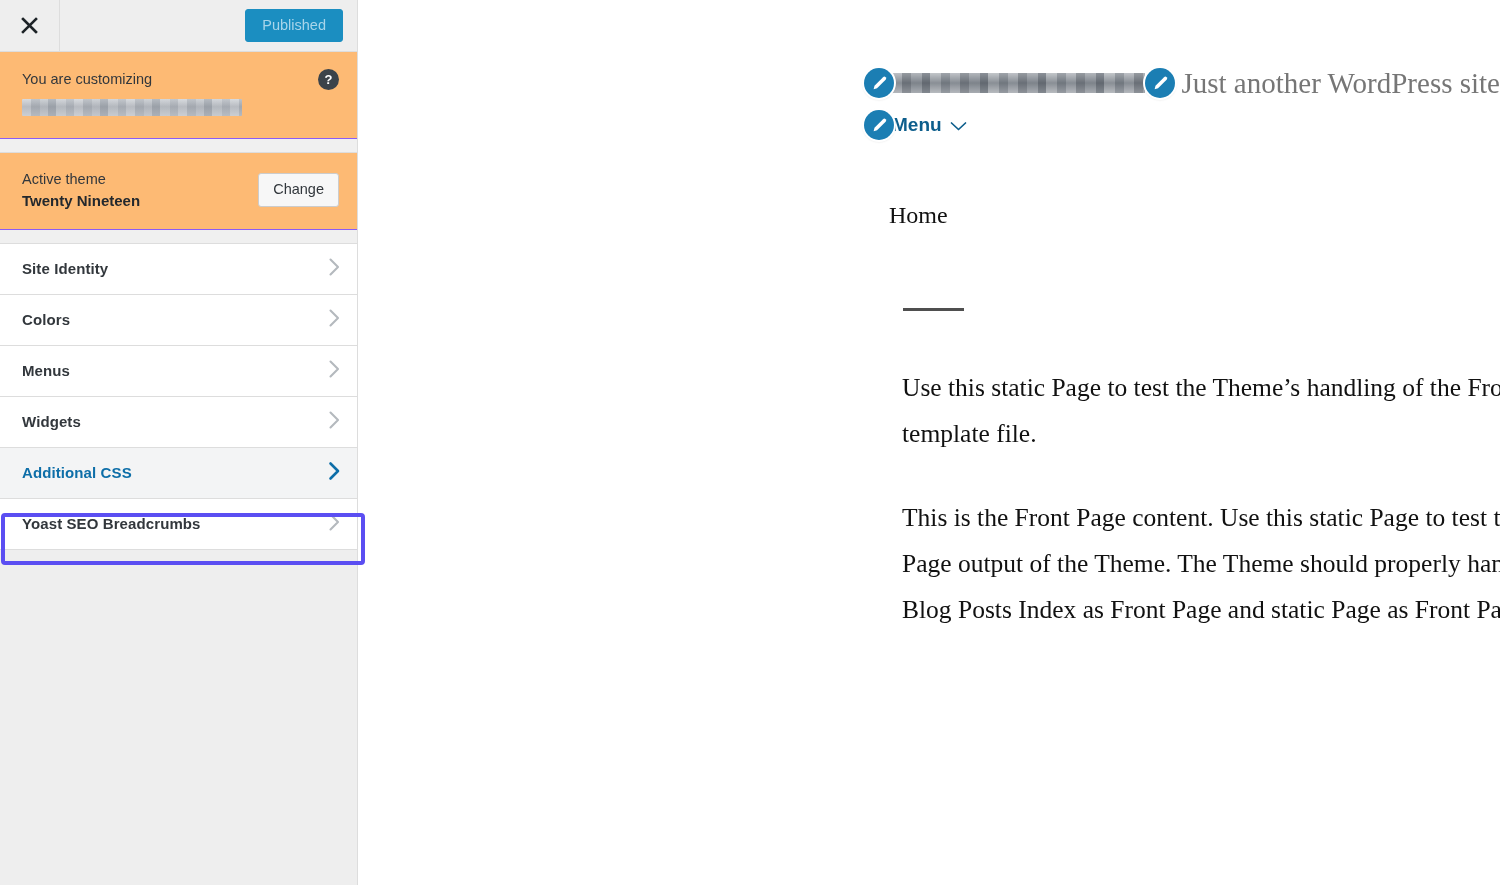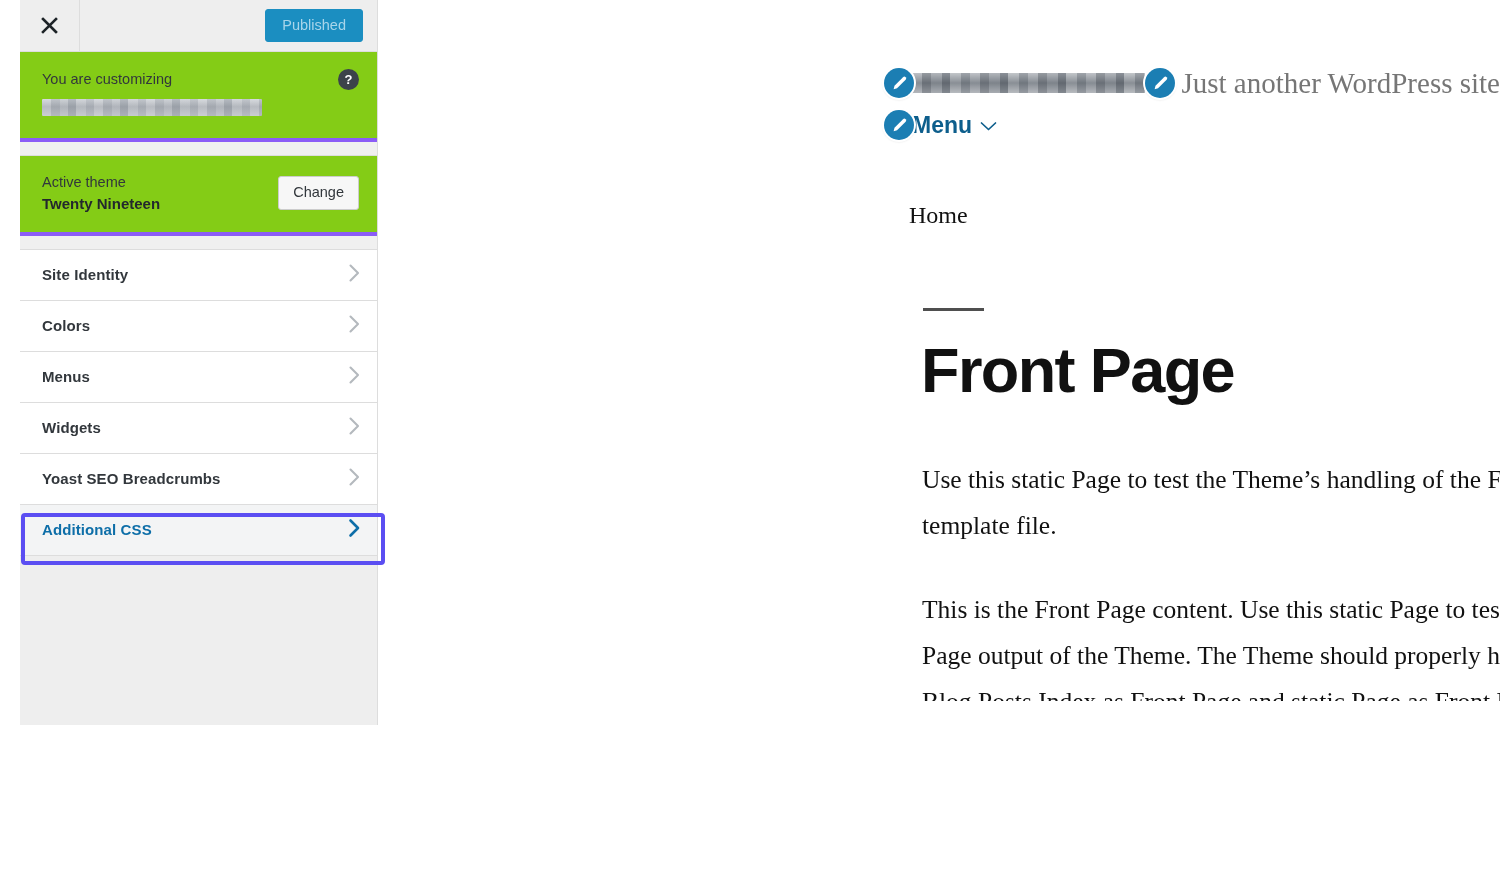--- a/index.html
+++ b/index.html
@@ -6,26 +6,25 @@
   html, body {
     width: 1500px; height: 885px;
     background: #ffffff;
     font-family: "Liberation Sans", sans-serif;
     overflow: hidden;
   }
   .app { position: relative; width: 1500px; height: 885px; display: flex; }
 
   
   .sidebar {
-    width: 358px; height: 725px;
+    width: 358px; height: 885px;
     background: #eeeeee;
     border-right: 1px solid #dddddd;
     display: flex; flex-direction: column;
     position: relative;
-    margin-left: 20px;
   }
   .sb-topbar {
     height: 52px; min-height: 52px;
     background: #eeeeee;
     border-bottom: 1px solid #dddddd;
     display: flex; align-items: stretch;
   }
   .sb-close {
     width: 60px; min-width: 60px;
     border-right: 1px solid #dddddd;
@@ -44,22 +43,22 @@
     border-radius: 3px;
     font-size: 14.5px;
     font-weight: 400;
     padding: 8px 16px 9px;
     line-height: 1;
     cursor: default;
     font-family: "Liberation Sans", sans-serif;
   }
 
   .sb-section {
-    background: #84cc16;
-    border-bottom: 4px solid #8b5cf6;
+    background: #fdba74;
+    border-bottom: 1px solid #8b5cf6;
   }
   .sb-gap { height: 14px; background: #f0f0f0; border-bottom: 1px solid #dddddd; }
 
   .sb-customizing {
     padding: 18px 20px 22px 22px;
     position: relative;
   }
   .sb-customizing-label {
     font-size: 14.5px; color: #32373c; line-height: 1.3;
   }
@@ -177,21 +176,21 @@
     font-size: 29px;
     color: #767676;
     margin-left: 6px;
     white-space: nowrap;
   }
   .menu-row {
     display: flex; align-items: center;
     margin-top: 6px;
   }
   .menu-label {
-    font-size: 23px; font-weight: 700; color: #0d5e8c;
+    font-size: 19px; font-weight: 700; color: #0d5e8c;
     margin-left: -2px;
     font-family: "Liberation Sans", sans-serif;
   }
   .menu-chev { margin-left: 8px; margin-top: 4px; }
 
   .entry {
     padding-left: 531px;
     padding-top: 62px;
   }
   .breadcrumb {
@@ -288,30 +287,30 @@
           <span class="chev"><svg width="13" height="20" viewBox="0 0 13 20">
               <path d="M2.5 2.5 L10 10 L2.5 17.5" stroke="#b4b9be" stroke-width="2.1" fill="none" stroke-linecap="round" stroke-linejoin="round"></path>
             </svg></span>
         </div>
         <div class="sb-item">
           <span class="sb-item-label">Widgets</span>
           <span class="chev"><svg width="13" height="20" viewBox="0 0 13 20">
               <path d="M2.5 2.5 L10 10 L2.5 17.5" stroke="#b4b9be" stroke-width="2.1" fill="none" stroke-linecap="round" stroke-linejoin="round"></path>
             </svg></span>
         </div>
-        <div class="sb-item">
-          <span class="sb-item-label">Yoast SEO Breadcrumbs</span>
-          <span class="chev"><svg width="13" height="20" viewBox="0 0 13 20">
-              <path d="M2.5 2.5 L10 10 L2.5 17.5" stroke="#b4b9be" stroke-width="2.1" fill="none" stroke-linecap="round" stroke-linejoin="round"></path>
-            </svg></span>
-        </div>
         <div class="sb-item active">
           <span class="sb-item-label">Additional CSS</span>
           <span class="chev"><svg width="13" height="20" viewBox="0 0 13 20">
               <path d="M2.5 2.5 L10 10 L2.5 17.5" stroke="#0d6ea8" stroke-width="2.6" fill="none" stroke-linecap="round" stroke-linejoin="round"></path>
+            </svg></span>
+        </div>
+        <div class="sb-item">
+          <span class="sb-item-label">Yoast SEO Breadcrumbs</span>
+          <span class="chev"><svg width="13" height="20" viewBox="0 0 13 20">
+              <path d="M2.5 2.5 L10 10 L2.5 17.5" stroke="#b4b9be" stroke-width="2.1" fill="none" stroke-linecap="round" stroke-linejoin="round"></path>
             </svg></span>
         </div>
       </div>
 
     <div class="sb-rest"></div>
 
     <div class="hl-box"></div>
   </div>
 
   <div class="preview">
@@ -343,21 +342,20 @@
           <svg width="17" height="11" viewBox="0 0 17 11">
             <path d="M1.5 2 L8.5 8.5 L15.5 2" stroke="#0d5e8c" stroke-width="1.7" fill="none" stroke-linecap="round" stroke-linejoin="round"></path>
           </svg>
         </span>
       </div>
     </div>
 
     <div class="entry">
       <div class="breadcrumb">Home</div>
       <div class="entry-rule"></div>
-      <h1 class="entry-title">Front Page</h1>
       <div class="entry-body" id="entry-body">
           <p>Use this static Page to test the Theme’s handling of the Front Page template file.</p>
           <p>This is the Front Page content. Use this static Page to test the Front Page output of the Theme. The Theme should properly handle both Blog Posts Index as Front Page and static Page as Front Page.</p>
         </div>
     </div>
 
   </div>
 </div>
 
 </body></html>

